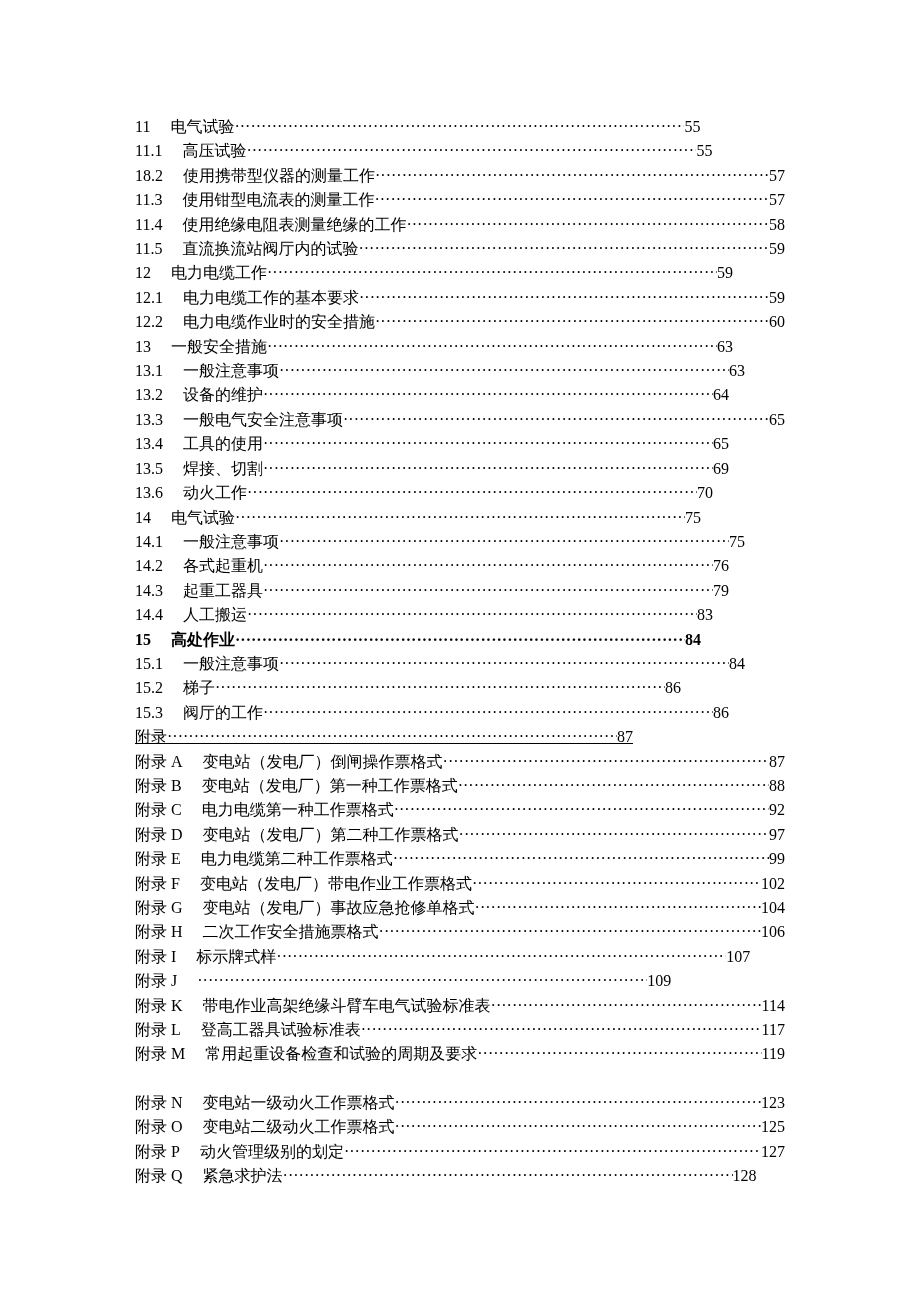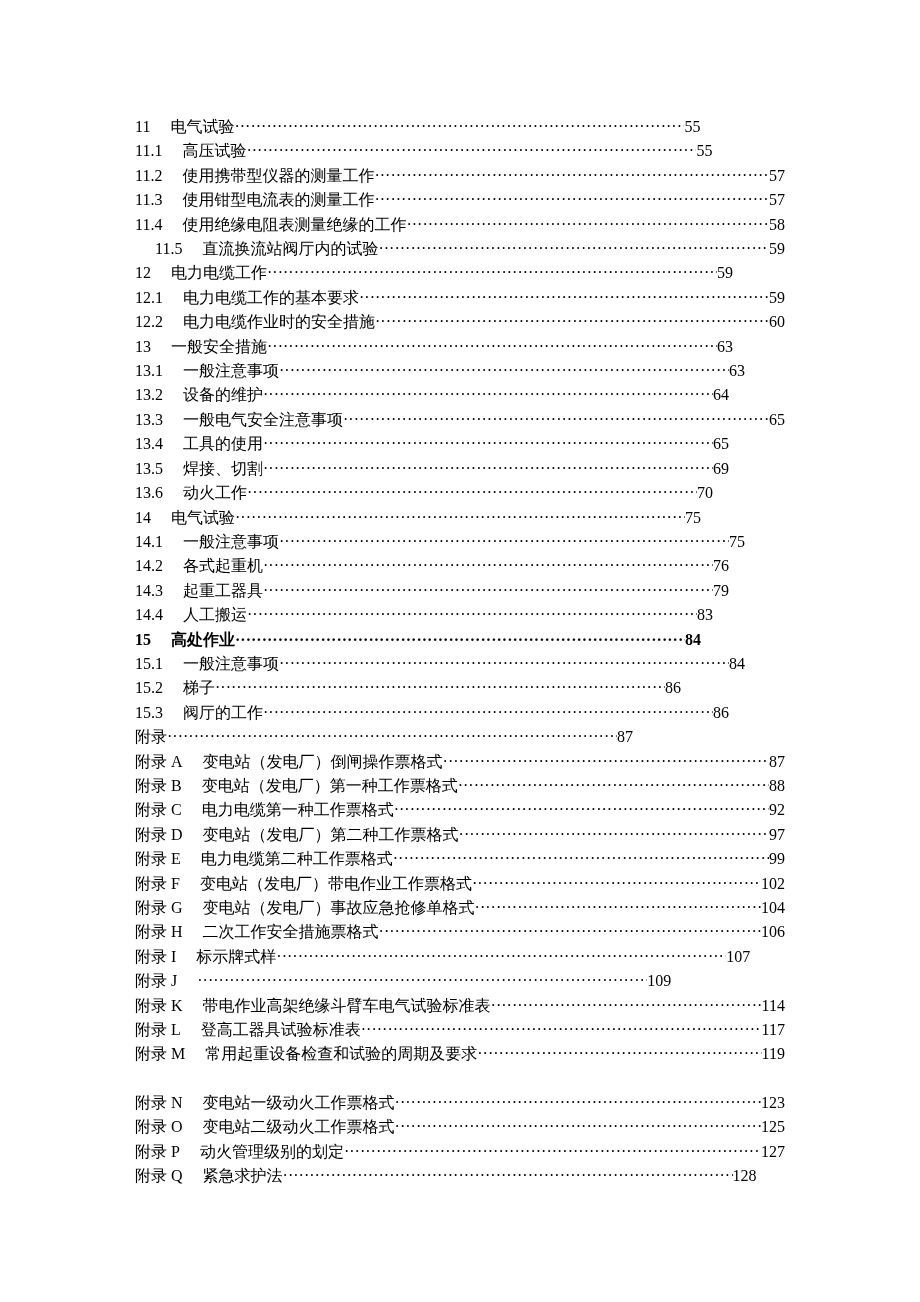--- a/index.html
+++ b/index.html
@@ -52,41 +52,41 @@
       <span class="toc-page">55</span>
     </div>
     <div class="toc-line" style="padding-left: 0px;">
       <span class="toc-num">11.1</span>
       <span class="toc-gap" style="width: 20px;"></span>
       <span class="toc-title">高压试验</span>
       <span class="toc-leader" style="max-width: 450px;">············································································································································································································································································································</span>
       <span class="toc-page">55</span>
     </div>
     <div class="toc-line" style="padding-left: 0px;">
-      <span class="toc-num">11.2</span>
+      <span class="toc-num">18.2</span>
       <span class="toc-gap" style="width: 20px;"></span>
       <span class="toc-title">使用携带型仪器的测量工作</span>
       <span class="toc-leader" style="max-width: 450px;">············································································································································································································································································································</span>
       <span class="toc-page"> 57</span>
     </div>
     <div class="toc-line" style="padding-left: 0px;">
       <span class="toc-num">11.3</span>
       <span class="toc-gap" style="width: 20px;"></span>
       <span class="toc-title">使用钳型电流表的测量工作</span>
       <span class="toc-leader" style="max-width: 450px;">············································································································································································································································································································</span>
       <span class="toc-page">57</span>
     </div>
     <div class="toc-line" style="padding-left: 0px;">
       <span class="toc-num">11.4</span>
       <span class="toc-gap" style="width: 20px;"></span>
       <span class="toc-title">使用绝缘电阻表测量绝缘的工作</span>
       <span class="toc-leader" style="max-width: 450px;">············································································································································································································································································································</span>
       <span class="toc-page">58</span>
     </div>
-    <div class="toc-line" style="padding-left: 0px; margin-left: 20px;">
+    <div class="toc-line" style="padding-left: 0px;">
       <span class="toc-num">11.5</span>
       <span class="toc-gap" style="width: 20px;"></span>
       <span class="toc-title">直流换流站阀厅内的试验</span>
       <span class="toc-leader" style="max-width: 450px;">············································································································································································································································································································</span>
       <span class="toc-page">59</span>
     </div>
     <div class="toc-line" style="padding-left: 0px;">
       <span class="toc-num">12</span>
       <span class="toc-gap" style="width: 20px;"></span>
       <span class="toc-title">电力电缆工作</span>
@@ -212,21 +212,21 @@
       <span class="toc-leader" style="max-width: 450px;">············································································································································································································································································································</span>
       <span class="toc-page">86</span>
     </div>
     <div class="toc-line" style="padding-left: 0px;">
       <span class="toc-num">15.3</span>
       <span class="toc-gap" style="width: 20px;"></span>
       <span class="toc-title">阀厅的工作</span>
       <span class="toc-leader" style="max-width: 450px;">············································································································································································································································································································</span>
       <span class="toc-page">86</span>
     </div>
-    <div class="toc-line" style="padding-left: 0px;">
+    <div class="toc-line" style="padding-left: 0px; text-decoration: underline;">
       <span class="toc-num">附录</span>
       <span class="toc-gap" style="width: 0px;"></span>
       <span class="toc-title"></span>
       <span class="toc-leader" style="max-width: 450px;">············································································································································································································································································································</span>
       <span class="toc-page">87</span>
     </div>
     <div class="toc-line" style="padding-left: 0px;">
       <span class="toc-num">附录 A</span>
       <span class="toc-gap" style="width: 20px;"></span>
       <span class="toc-title">变电站（发电厂）倒闸操作票格式</span>

